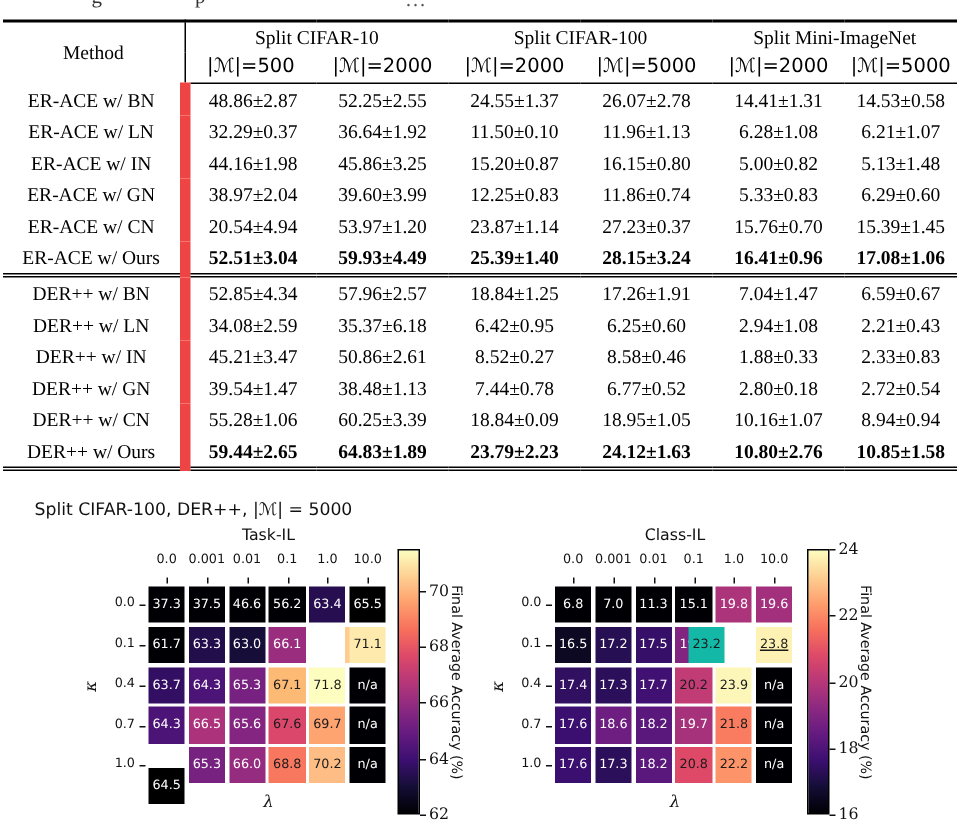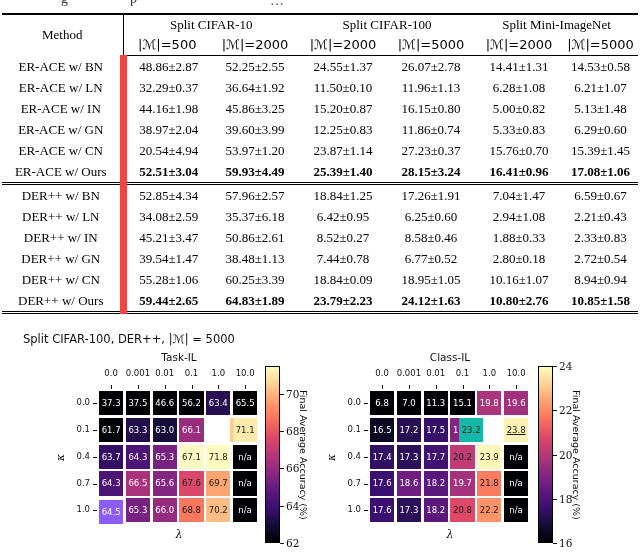--- a/index.html
+++ b/index.html
@@ -248,30 +248,30 @@
         <div class="hcell" style="left: 233px; top: 61px; background: #000000; color: rgb(255, 255, 255);">65.5</div>
         <div class="hcell" style="left: 99px; top: 87.8px; background: rgb(0, 0, 4); color: rgb(255, 255, 255);">61.7</div>
         <div class="hcell" style="left: 125.8px; top: 87.8px; background: rgb(34, 14, 75); color: rgb(255, 255, 255);">63.3</div>
         <div class="hcell" style="left: 152.6px; top: 87.8px; background: rgb(22, 14, 57); color: rgb(255, 255, 255);">63.0</div>
         <div class="hcell" style="left: 179.4px; top: 87.8px; background: rgb(154, 45, 126); color: rgb(255, 255, 255);">66.1</div>
         <div class="hcell" style="left: 206.2px; top: 87.8px; background: rgb(254, 204, 144); color: rgb(26, 26, 26); margin-left: 24px;">70.5</div>
         <div class="hcell" style="left: 233px; top: 87.8px; background: rgb(253, 234, 172); color: rgb(26, 26, 26);">71.1</div>
         <div class="hcell" style="left: 99px; top: 114.6px; background: rgb(51, 15, 100); color: rgb(255, 255, 255);">63.7</div>
         <div class="hcell" style="left: 125.8px; top: 114.6px; background: rgb(76, 20, 119); color: rgb(255, 255, 255);">64.3</div>
         <div class="hcell" style="left: 152.6px; top: 114.6px; background: rgb(119, 33, 128); color: rgb(255, 255, 255);">65.3</div>
-        <div class="hcell" style="left: 179.4px; top: 114.6px; background: #fef9c3; color: rgb(26, 26, 26);">67.1</div>
+        <div class="hcell" style="left: 179.4px; top: 114.6px; background: #fdba74; color: rgb(26, 26, 26);">67.1</div>
         <div class="hcell" style="left: 206.2px; top: 114.6px; background: rgb(252, 253, 191); color: rgb(26, 26, 26);">71.8</div>
         <div class="hcell" style="left: 233px; top: 114.6px; background: rgb(0, 0, 4); color: rgb(255, 255, 255);">n/a</div>
         <div class="hcell" style="left: 99px; top: 141.4px; background: rgb(76, 20, 119); color: rgb(255, 255, 255);">64.3</div>
         <div class="hcell" style="left: 125.8px; top: 141.4px; background: rgb(172, 51, 123); color: rgb(255, 255, 255);">66.5</div>
         <div class="hcell" style="left: 152.6px; top: 141.4px; background: rgb(132, 38, 129); color: rgb(255, 255, 255);">65.6</div>
         <div class="hcell" style="left: 179.4px; top: 141.4px; background: rgb(218, 71, 106); color: rgb(26, 26, 26);">67.6</div>
         <div class="hcell" style="left: 206.2px; top: 141.4px; background: rgb(254, 164, 113); color: rgb(26, 26, 26);">69.7</div>
         <div class="hcell" style="left: 233px; top: 141.4px; background: rgb(0, 0, 4); color: rgb(255, 255, 255);">n/a</div>
-        <div class="hcell" style="left: 99px; top: 170px; background: #8b5cf6; color: rgb(255, 255, 255);">64.5</div>
+        <div class="hcell" style="left: 99px; top: 182px; background: #000000; color: rgb(255, 255, 255);">64.5</div>
         <div class="hcell" style="left: 125.8px; top: 168.2px; background: rgb(119, 33, 128); color: rgb(255, 255, 255);">65.3</div>
         <div class="hcell" style="left: 152.6px; top: 168.2px; background: rgb(149, 44, 127); color: rgb(255, 255, 255);">66.0</div>
         <div class="hcell" style="left: 179.4px; top: 168.2px; background: rgb(248, 119, 95); color: rgb(26, 26, 26);">68.8</div>
         <div class="hcell" style="left: 206.2px; top: 168.2px; background: rgb(254, 189, 132); color: rgb(26, 26, 26);">70.2</div>
         <div class="hcell" style="left: 233px; top: 168.2px; background: rgb(0, 0, 4); color: rgb(255, 255, 255);">n/a</div>
         <div class="tickh" style="left: 280px; top: 63.9474px;"></div>
         <div class="cbtick-label" style="left: 286px; top: 57.9474px;">70</div>
         <div class="tickh" style="left: 280px; top: 101.211px;"></div>
         <div class="cbtick-label" style="left: 286px; top: 95.2105px;">68</div>
         <div class="tickh" style="left: 280px; top: 138.474px;"></div>

